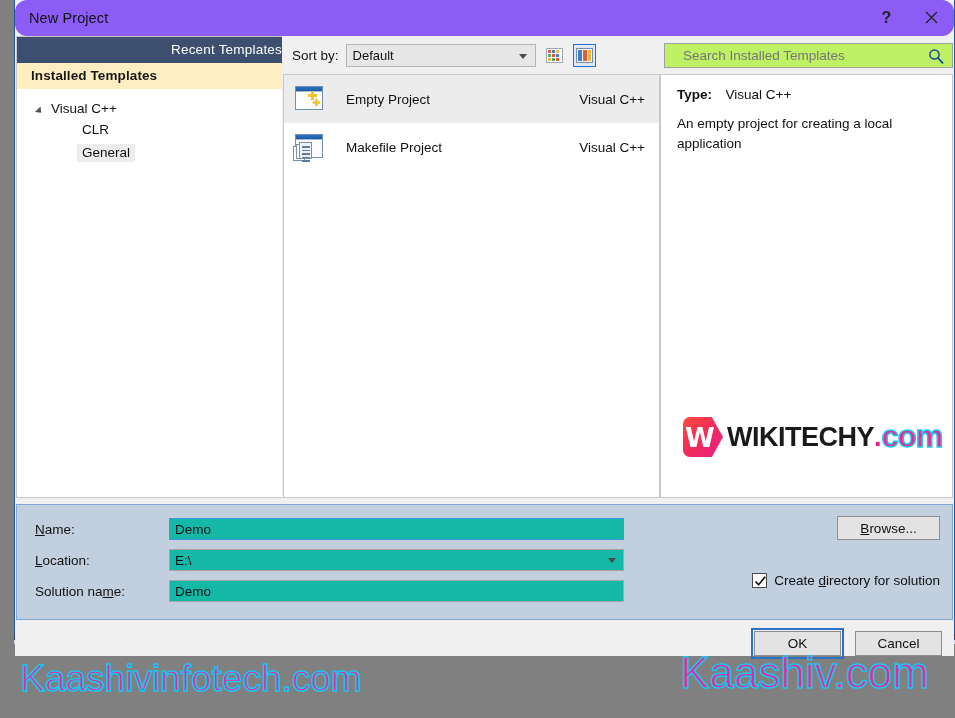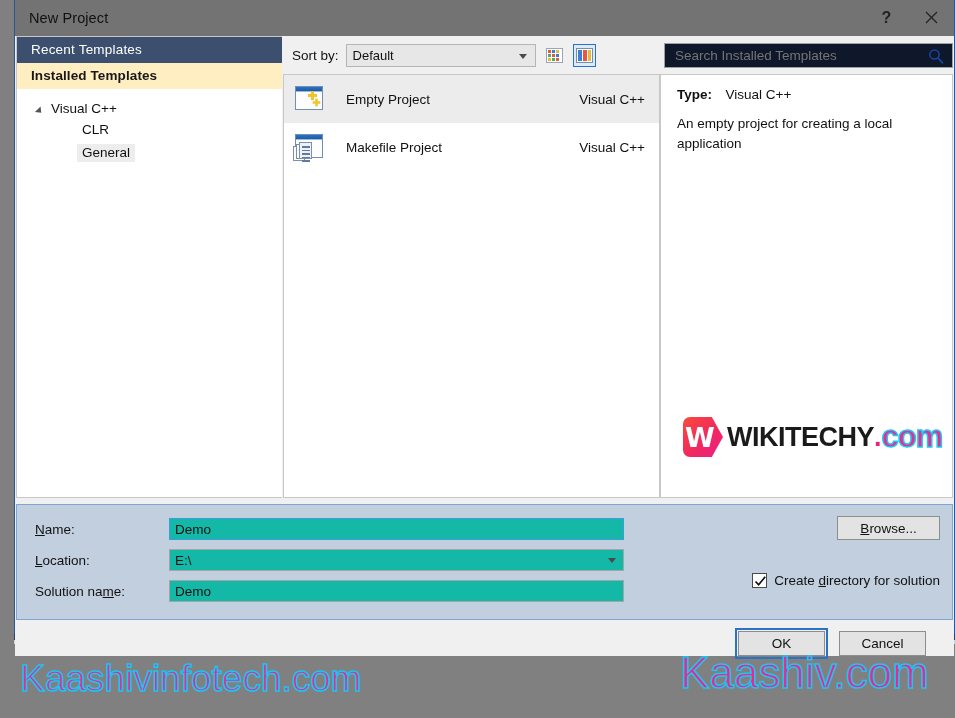--- a/index.html
+++ b/index.html
@@ -40,23 +40,23 @@
   #dialog {
     position: absolute; left: 14px; top: 0px; width: 941px; height: 634px;
     background: #f0f0f0;
     border: 1px solid #2a5699;
     border-top: none;
     display: flex; flex-direction: column;
   }
 
   
   #titlebar {
-    height: 36px; background: #737373;
+    height: 36px; background: #8b5cf6;
     display: flex; align-items: center;
-    flex: 0 0 36px; position: relative;
+    flex: 0 0 36px; position: relative; border-radius: 12px;
   }
   #title-text {
     font-size: 14.5px; color: #111; margin-left: 14px; letter-spacing: .1px;
   }
   .tb-btn {
     width: 45px; height: 35px; display: flex; align-items: center;
     justify-content: center; color: #222; background: transparent;
     border: none; font-size: 15px; cursor: default;
   }
   #tb-right { position: absolute; right: 0; top: 0; display: flex; }
@@ -71,21 +71,21 @@
   #main-row { display: flex; height: 462px; padding: 0 0 0 0; }
 
   
   #left-pane {
     width: 266px; margin-left: 1px; background: #ffffff;
     border: 1px solid #c8c8c8; border-right: none;
     display: flex; flex-direction: column;
   }
   #hdr-recent {
     background: #3c4f6e; color: #ffffff; font-size: 13.5px;
-    padding: 5px 0 6px 14px; letter-spacing: .2px;
+    padding: 5px 0 6px 14px; letter-spacing: .2px; text-align: right;
   }
   #hdr-installed {
     background: #ffeec2; color: #181818; font-size: 13.5px; font-weight: bold;
     padding: 5px 0 6px 14px; letter-spacing: .1px;
   }
   #tree { padding: 10px 0 0 0; flex: 1 1 auto; background: #fff; }
   .tree-root {
     display: flex; align-items: center; font-size: 13.5px; color: #111;
     padding: 2px 0 2px 34px; position: relative;
   }
@@ -184,23 +184,23 @@
     display: block; width: 8px; height: 1.6px; background: #5f7b9e;
     margin-bottom: 2px;
   }
 
   
   #right-pane {
     flex: 1 1 auto; display: flex; flex-direction: column; margin-right: 1px;
   }
   #search-row { height: 38px; display: flex; align-items: center; padding-left: 4px; }
   #search-box {
-    flex: 1 1 auto; height: 25px; background: #0f172a;
+    flex: 1 1 auto; height: 25px; background: #bef264;
     border: 1px solid #a0a0a0; display: flex; align-items: center;
-    padding: 0 6px 0 8px; position: relative;
+    padding: 0 6px 0 16px; position: relative;
   }
   #search-input {
     border: none; outline: none; width: 100%; height: 100%;
     font-size: 13.5px; color: #6d6d6d; background: transparent;
     font-family: "Liberation Sans", sans-serif;
   }
   #search-icon { position: absolute; right: 8px; top: 4px; }
 
   #detail-pane {
     flex: 1 1 auto; background: #ffffff; border: 1px solid #c8c8c8;
@@ -277,21 +277,21 @@
   #createdir-box {
     width: 15px; height: 15px; background: #fff; border: 1px solid #4a4a4a;
     position: relative; flex: 0 0 15px;
   }
   #createdir-box svg { position: absolute; left: 1px; top: 1px; }
   #createdir-label { font-size: 13.5px; color: #111; }
 
   
   #btn-row {
     display: flex; justify-content: flex-end; align-items: center;
-    gap: 14px; padding: 11px 28px 0 0; flex: 0 0 auto;
+    gap: 14px; padding: 11px 12px 0 0; flex: 0 0 auto;
   }
   .action-btn {
     width: 87px; height: 25px; background: #e3e3e3;
     border: 1px solid #8d8d8d; font-size: 13.5px; color: #111;
     display: flex; align-items: center; justify-content: center;
   }
   .action-btn.default { outline: 2px solid #2a72c4; outline-offset: 1px; }
 
   
   .watermark {

